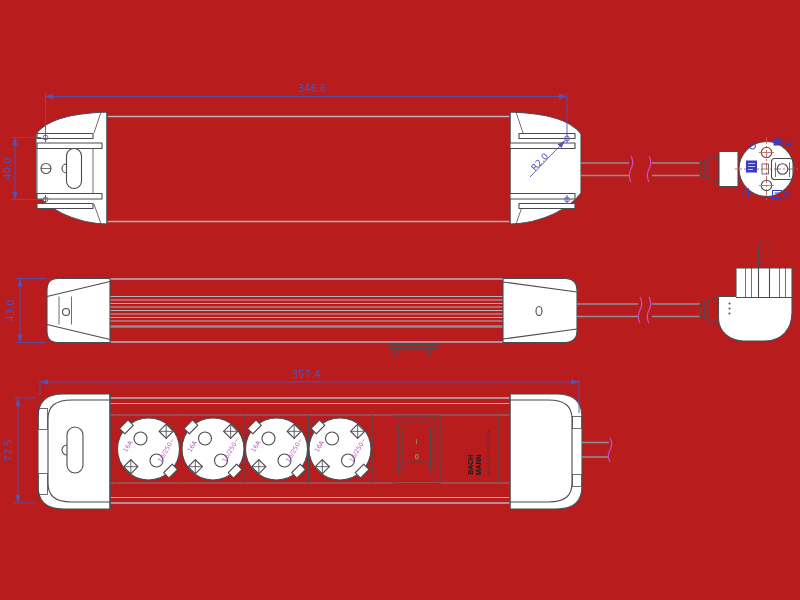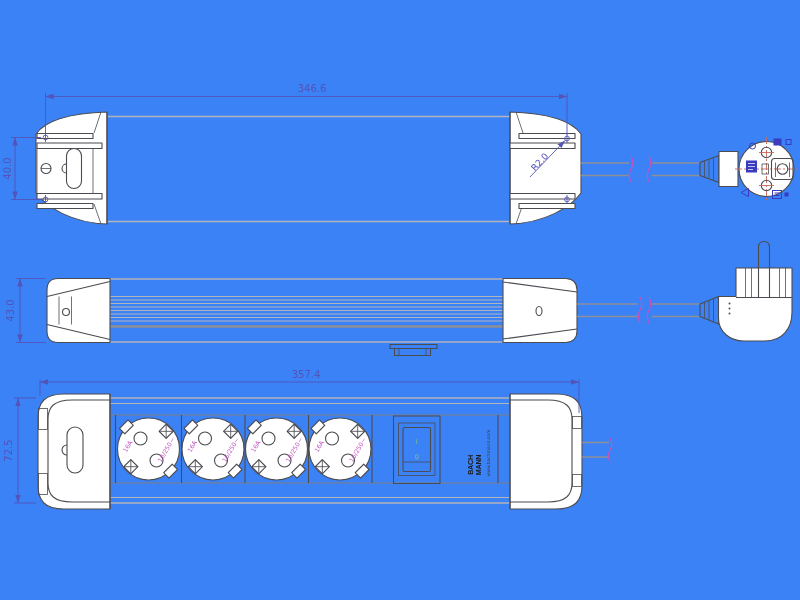--- a/index.html
+++ b/index.html
@@ -1,16 +1,16 @@
 <!DOCTYPE html>
 <html style="--outline: #4b4b52; --light: #b4b4bb; --mid: #8f8f96; --field: #7e7e86; --dimension: #5353b8; --magenta: #c055c0; --centerline: #c4685e; --certification: #3b3bc0; --switch_green: #7cc47c; --logo: #1c1c1c;"><head>
 <meta charset="utf-8">
 <style>
   html,body{margin:0;padding:0;background:#ffffff;}
-  .canvas{width:800px;height:600px;background:#3b82f6;position:relative;overflow:hidden;
+  .canvas{width:800px;height:600px;background:#b91c1c;position:relative;overflow:hidden;
           font-family:"DejaVu Sans",sans-serif;}
   svg{display:block;}
   .ol   {stroke:var(--outline,#4b4b52);fill:none;stroke-width:1.1;stroke-linejoin:round;}
   .olf  {stroke:var(--outline,#4b4b52);fill:#ffffff;stroke-width:1.1;stroke-linejoin:round;}
   .thin {stroke:var(--outline,#4b4b52);fill:none;stroke-width:0.8;}
   .lt   {stroke:var(--light,#b4b4bb);fill:none;stroke-width:1.4;}
   .lt1  {stroke:var(--light,#b4b4bb);fill:none;stroke-width:1;}
   .mid  {stroke:var(--mid,#8f8f96);fill:none;stroke-width:1.3;}
   .mid2 {stroke:var(--mid,#8f8f96);fill:none;stroke-width:2.4;}
   .fld  {stroke:var(--field,#7e7e86);fill:none;stroke-width:1.1;}

